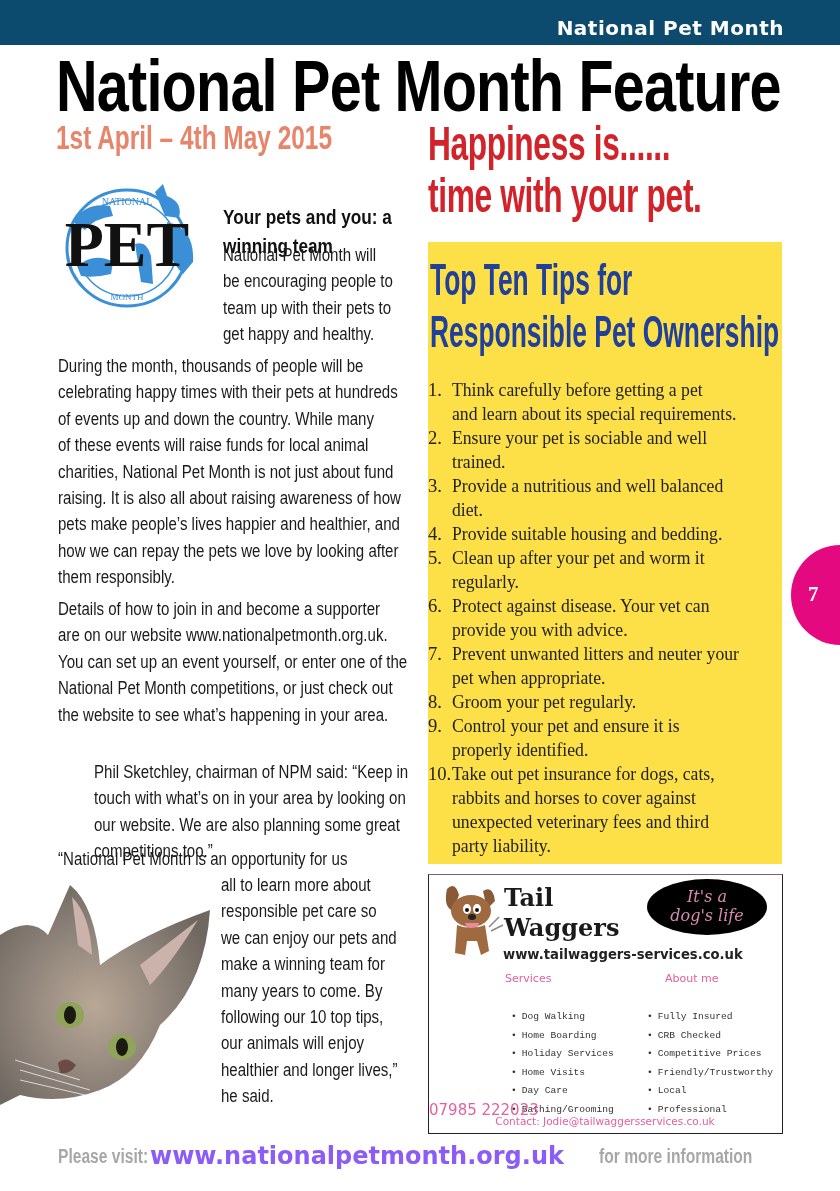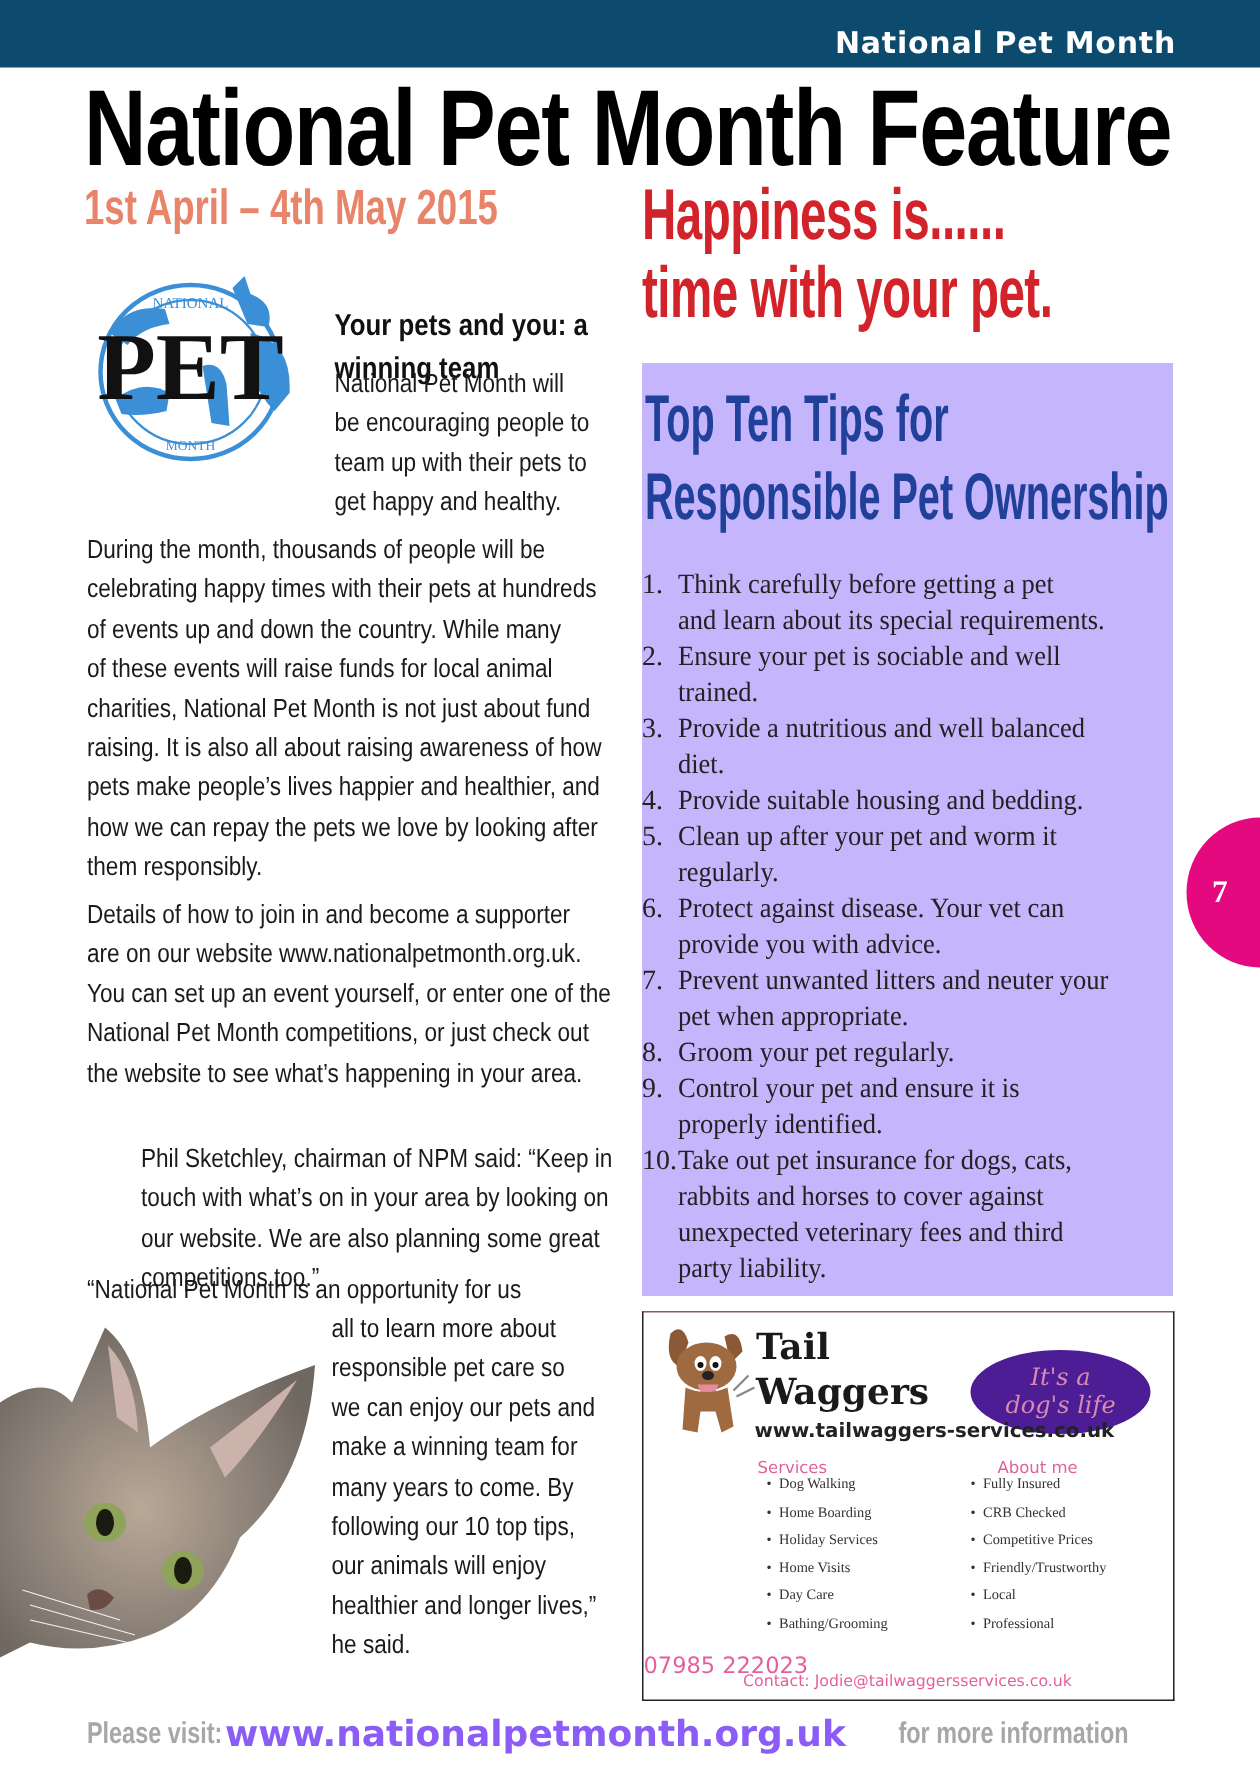--- a/index.html
+++ b/index.html
@@ -58,21 +58,21 @@
   .para3 { position: absolute; left: 58px; top: 759px; margin-left: 36px; }
   .para4a { position: absolute; left: 58px; top: 846px; }
   .para4b { position: absolute; left: 221px; top: 872px; }
 
   
   .cat { position: absolute; left: 0; top: 875px; width: 220px; height: 235px; }
 
   
   .tips-box {
     position: absolute; left: 428px; top: 242px; width: 354px; height: 622px;
-    background: #c4b5fd;
+    background: #fde047;
   }
   .tips-title {
     position: absolute; left: 2px; top: 12px;
     font-weight: bold; font-size: 44px; line-height: 52px; color: #21409a;
     transform: scaleX(0.60); transform-origin: left top; white-space: nowrap;
   }
   .tips-title div { height: 52px; }
   .tips-list {
     position: absolute; left: 0; top: 136px; width: 360px;
     font-family: "Liberation Serif", serif; font-size: 18.6px; line-height: 24px; color: #222;
@@ -95,36 +95,36 @@
   .ad {
     position: absolute; left: 428px; top: 874px; width: 355px; height: 260px;
     border: 1.5px solid #222; border-top-color: #8a5a6e; background: #fff;
   }
   .ad-dog { position: absolute; left: 8px; top: 6px; width: 68px; height: 78px; }
   .ad-brand {
     position: absolute; left: 75px; top: 8px;
     font-family: "DejaVu Serif", serif; font-weight: bold; font-size: 24px; line-height: 30px; color: #1a1a1a;
   }
   .ad-oval {
-    position: absolute; left: 218px; top: 25px; width: 120px; height: 56px;
-    background: #4c1d95; border-radius: 50%;
+    position: absolute; left: 218px; top: 4px; width: 120px; height: 56px;
+    background: #000000; border-radius: 50%;
   }
   .ad-oval-text {
     position: absolute; left: 0; top: 8px; width: 120px; text-align: center;
     color: #d88ab0; font-family: "DejaVu Serif", serif; font-style: italic; font-size: 16px; line-height: 19px;
   }
   .ad-url {
     position: absolute; left: 74px; top: 72px;
     font-family: "DejaVu Sans", sans-serif; font-weight: bold; font-size: 13.2px; color: #222; white-space: nowrap;
   }
   .ad-col-head {
     position: absolute; top: 97px; font-family: "DejaVu Sans", sans-serif; font-size: 11px; color: #e2609a;
   }
   .ad-list {
-    position: absolute; top: 106px; font-family: Liberation Serif, serif; font-size: 9.6px; line-height: 18.5px; color: #333;
+    position: absolute; top: 133px; font-family: Liberation Mono, monospace; font-size: 9.6px; line-height: 18.5px; color: #333;
     list-style: none;
   }
   .ad-list li::before { content: "•"; margin-right: 5px; }
   .ad-phone {
     position: absolute; left: 0; width: 352px; top: 226px; 
     font-family: "DejaVu Sans", sans-serif; font-size: 15px; color: #e4609d;
   }
   .ad-contact {
     position: absolute; left: 0; width: 352px; top: 240px; text-align: center;
     font-family: "DejaVu Sans", sans-serif; font-size: 10.5px; color: #e4609d;

